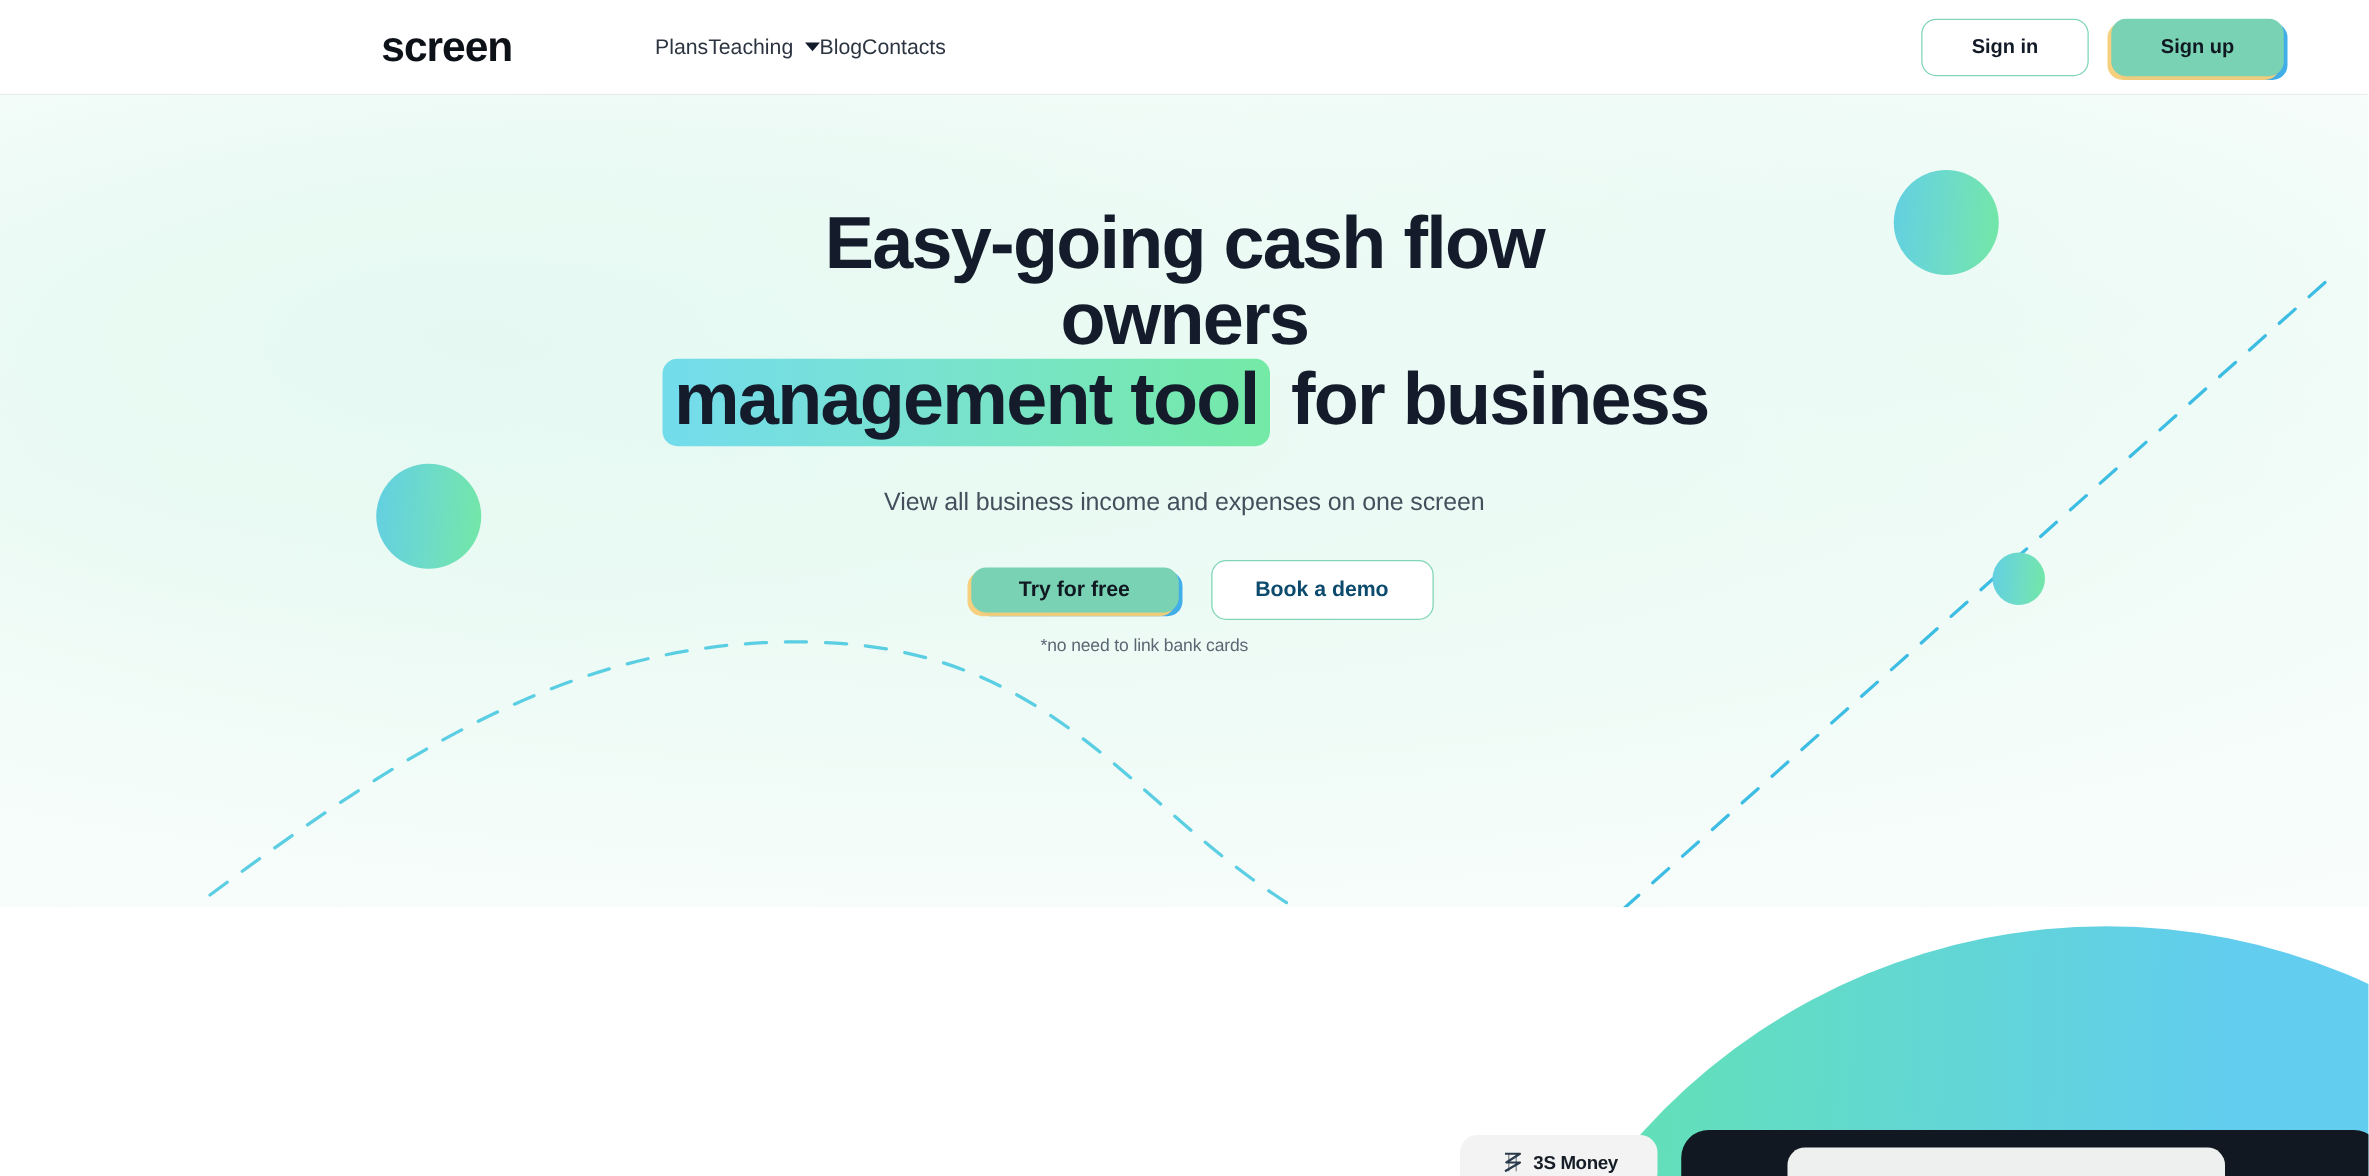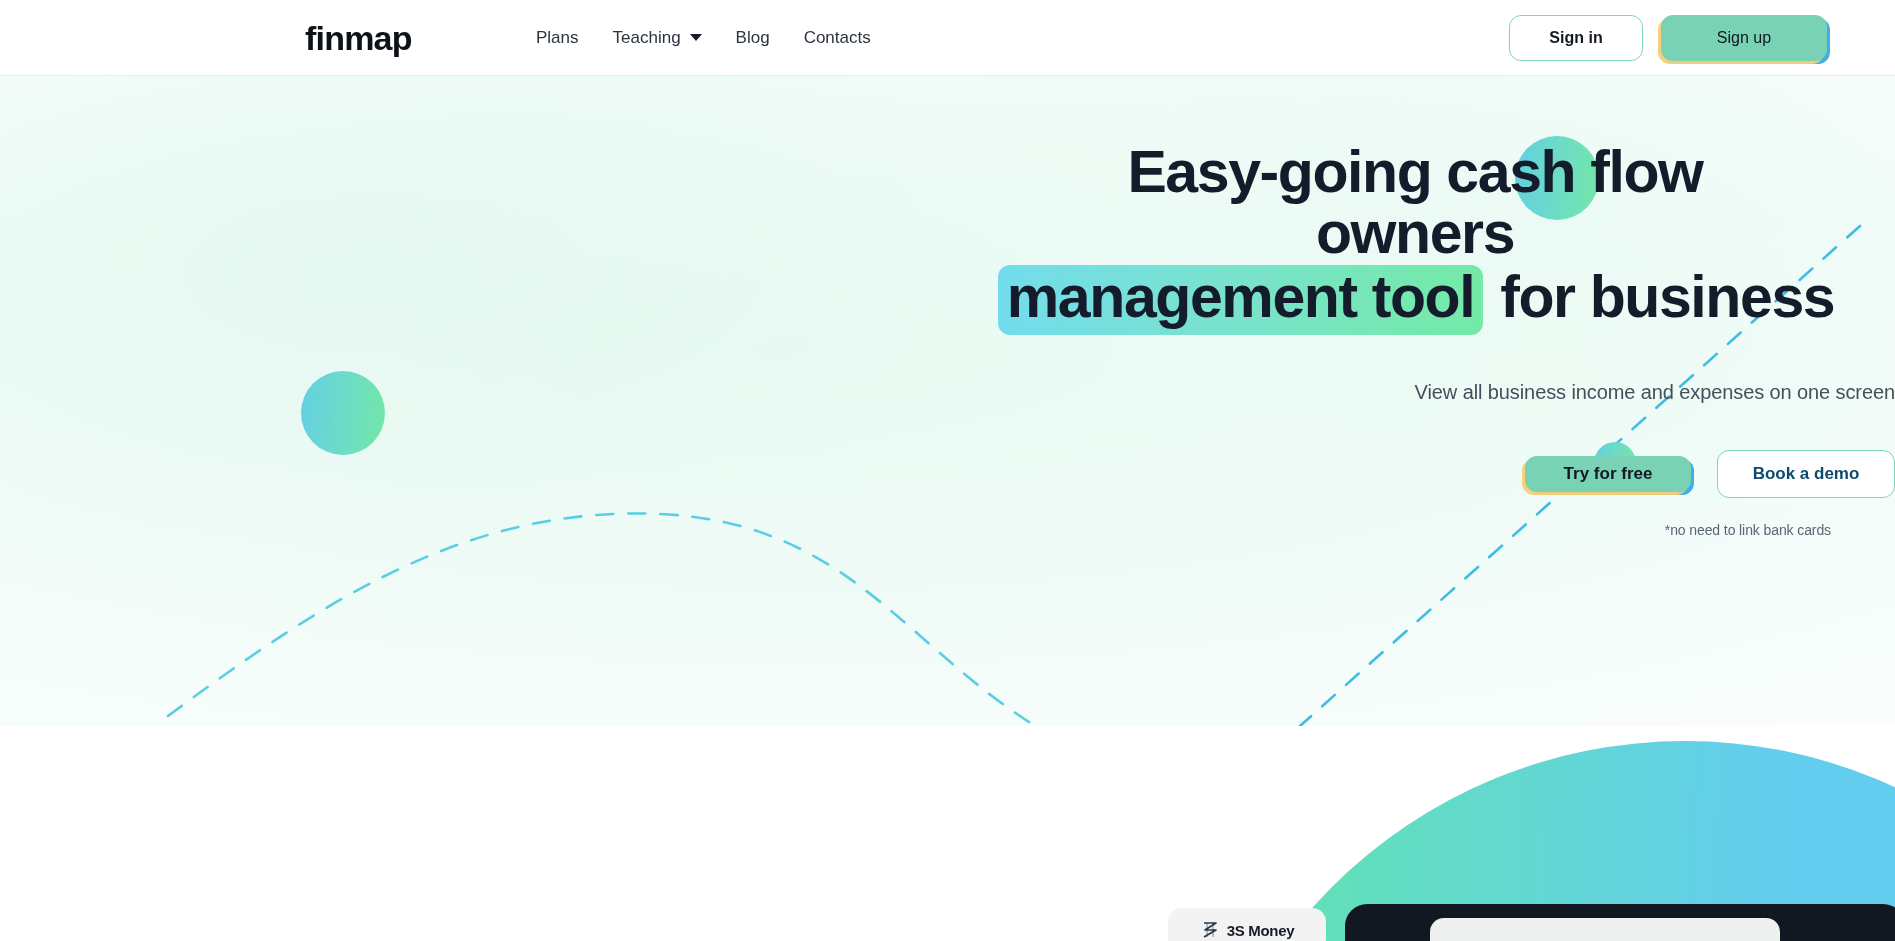--- a/index.html
+++ b/index.html
@@ -20,22 +20,22 @@
     border-bottom:1px solid #ececf0;
     display:flex;align-items:center;
     z-index:40;
   }
   .logo{
     position:absolute;left:305px;top:50%;transform:translateY(-50%);
     font-size:34px;font-weight:700;letter-spacing:-0.8px;color:#0d1118;
     line-height:1;
   }
   .nav{
-    position:absolute;left:536px;top:50%;transform:translateY(-50%);
-    display:flex;align-items:flex-end;gap:34px;
+    position:absolute;left:524px;top:50%;transform:translateY(-50%);
+    display:flex;align-items:flex-end;
   }
   .nav-item{
     display:flex;align-items:center;gap:9px;
     font-size:17px;color:#2c3440;cursor:pointer;white-space:nowrap;
   }
   .caret{
     width:0;height:0;display:inline-block;
     border-left:6px solid transparent;border-right:6px solid transparent;
     border-top:7px solid #141c2b;
   }
@@ -47,23 +47,23 @@
     border:none;cursor:pointer;font-family:inherit;
     display:inline-flex;align-items:center;justify-content:center;
     white-space:nowrap;
   }
   .btn-signin{
     width:134px;height:46px;border-radius:12px;
     background:#ffffff;border:1.6px solid #7fd5b6;
     font-size:16px;font-weight:700;color:#121a27;
   }
   .btn-signup{
-    width:166px;height:46px;border-radius:12px;
+    width:138px;height:46px;border-radius:12px;
     background:#79d2b4;
-    font-size:16px;font-weight:400;color:#101821;
+    font-size:16px;font-weight:700;color:#101821;
     box-shadow:
       -3px 3px 0 0 rgba(247,205,120,.95),
       3px 3px 0 0 rgba(56,170,231,.95);
   }
 
   
   .hero{
     position:absolute;left:0;top:76px;width:1895px;height:650px;
     overflow:hidden;
     background:
@@ -81,24 +81,23 @@
   
   .orb{position:absolute;border-radius:50%;
     background:linear-gradient(95deg,#62cfe2 0%,#6ddbc9 48%,#73e7a6 100%);}
   .orb-tr{width:84px;height:84px;left:1515px;top:60px;}
   .orb-l{width:84px;height:84px;left:301px;top:295px;}
   .orb-r{width:42px;height:42px;left:1594px;top:366px;}
 
   
   .hero-copy{
     position:absolute;left:0;top:0;width:1895px;
-    display:flex;flex-direction:column;align-items:flex-end;
-    padding-top:66px;
+    display:flex;flex-direction:column;align-items:center;
+    padding-top:88px;
     z-index:10;
-    gap:12px;
   }
   .headline{
     width:960px;text-align:center;
     font-size:59px;line-height:1.04;font-weight:700;
     letter-spacing:-1.4px;color:#141c2b;
   }
   .headline .line{display:block;}
   .mark{
     display:inline-block;
     background:linear-gradient(90deg,#73dcec 0%,#79e2cf 45%,#74eaa6 100%);
@@ -165,21 +164,21 @@
   .money-text{
     font-size:15px;font-weight:700;color:#161d26;letter-spacing:-0.3px;
   }
 </style>
 </head>
 <body>
 
 <div class="page">
 
   <header class="header">
-    <div class="logo">finmap</div>
+    <div class="logo">screen</div>
 
     <nav class="nav">
       <div class="nav-item">
         <span>Plans</span>
       </div>
       <div class="nav-item">
         <span>Teaching</span>
         <span class="caret"></span>
       </div>
       <div class="nav-item">

